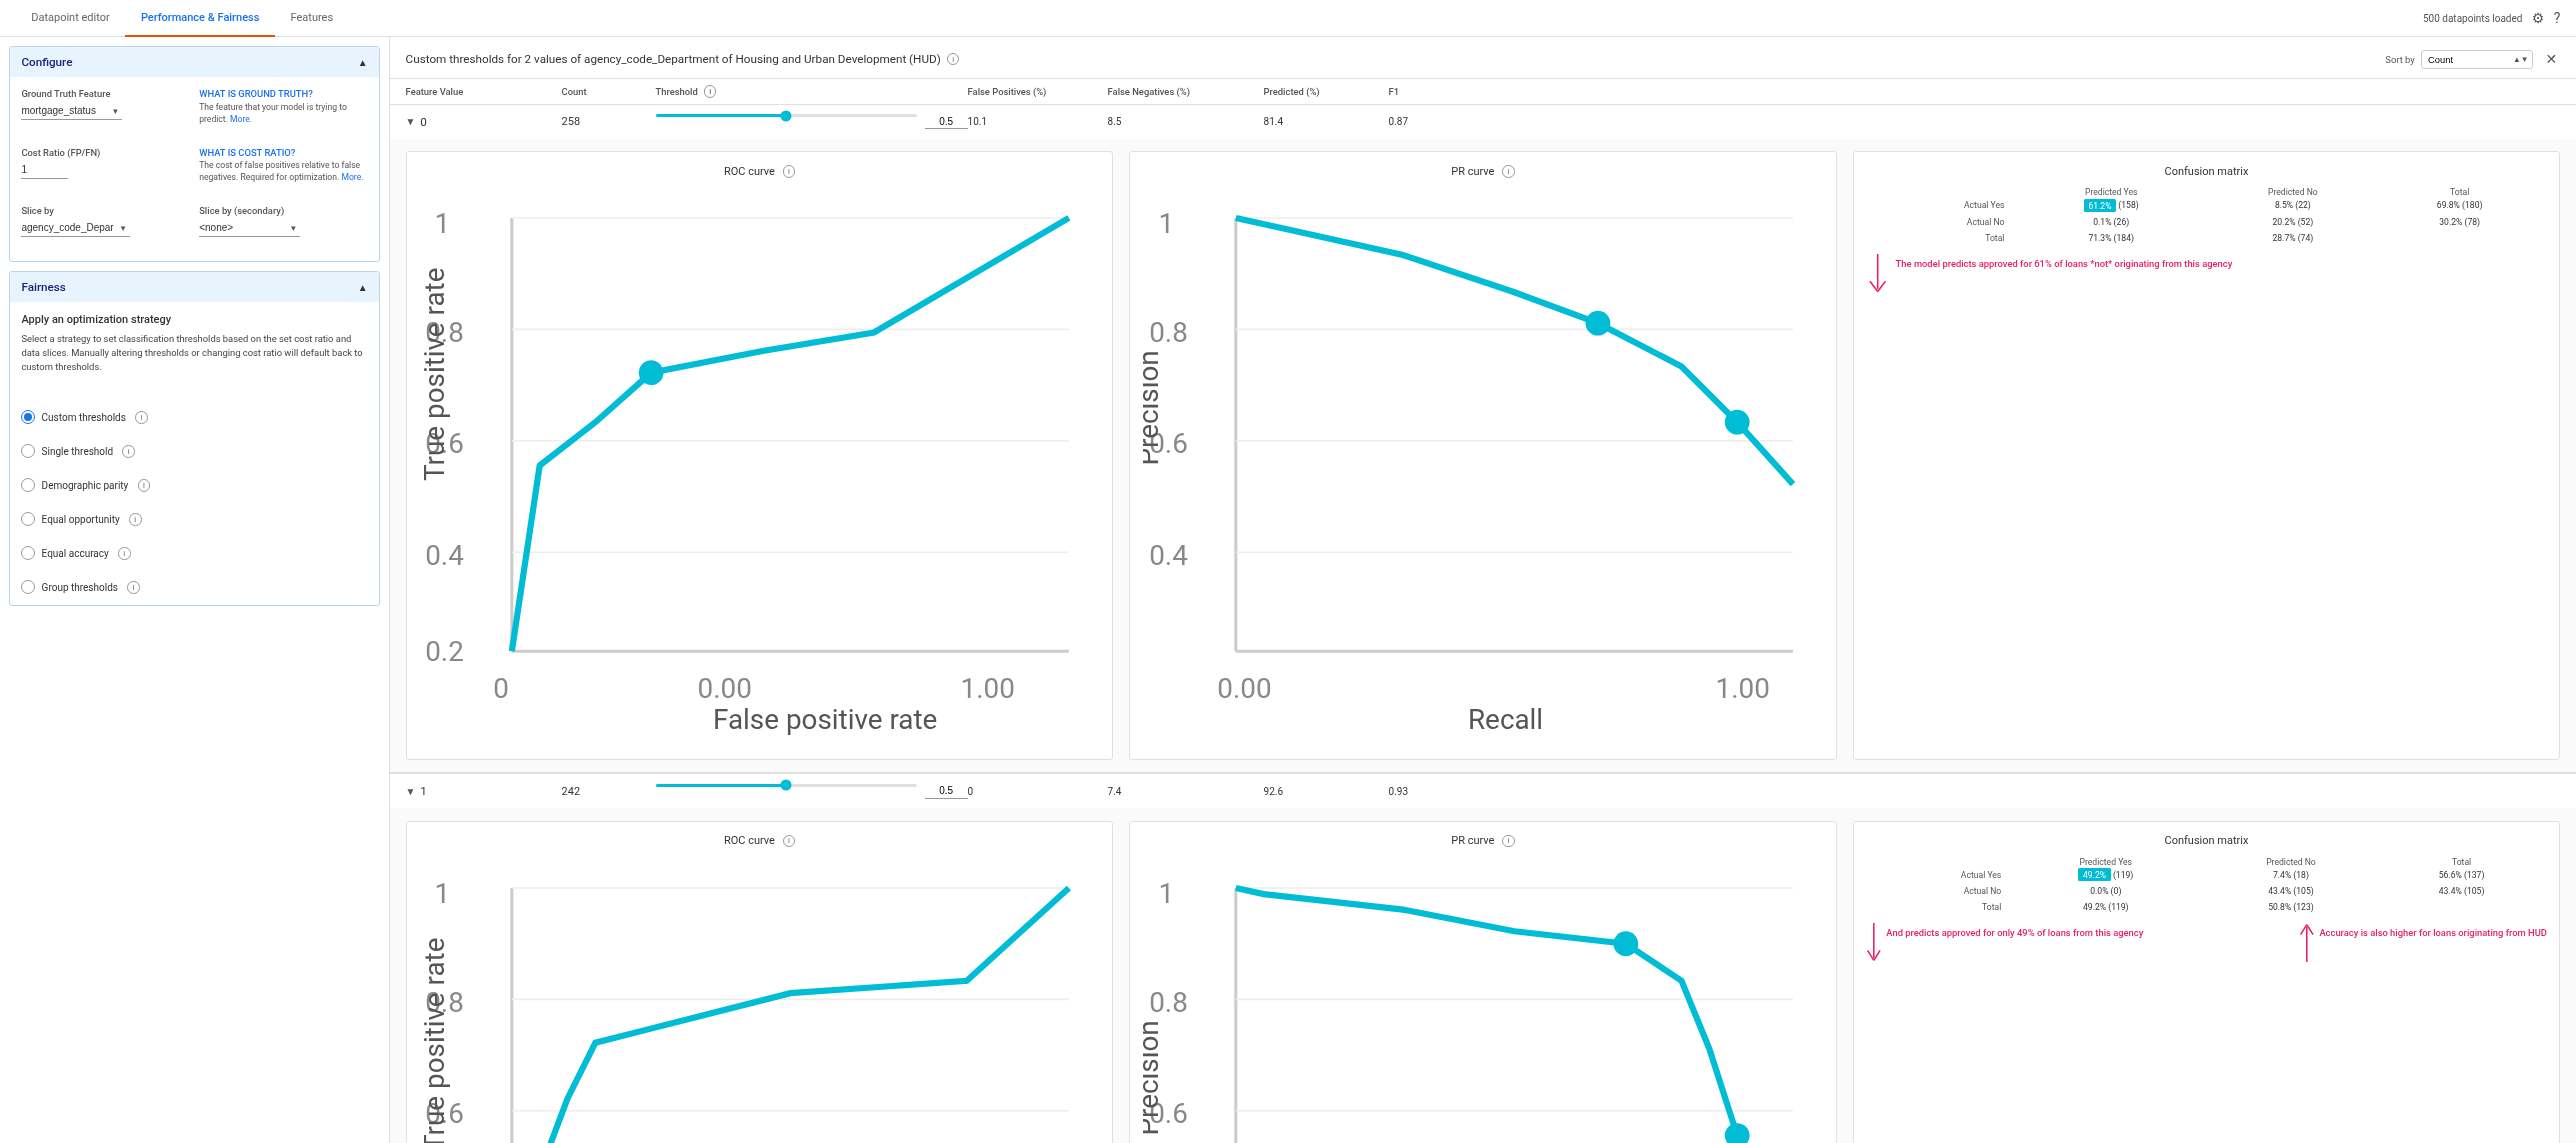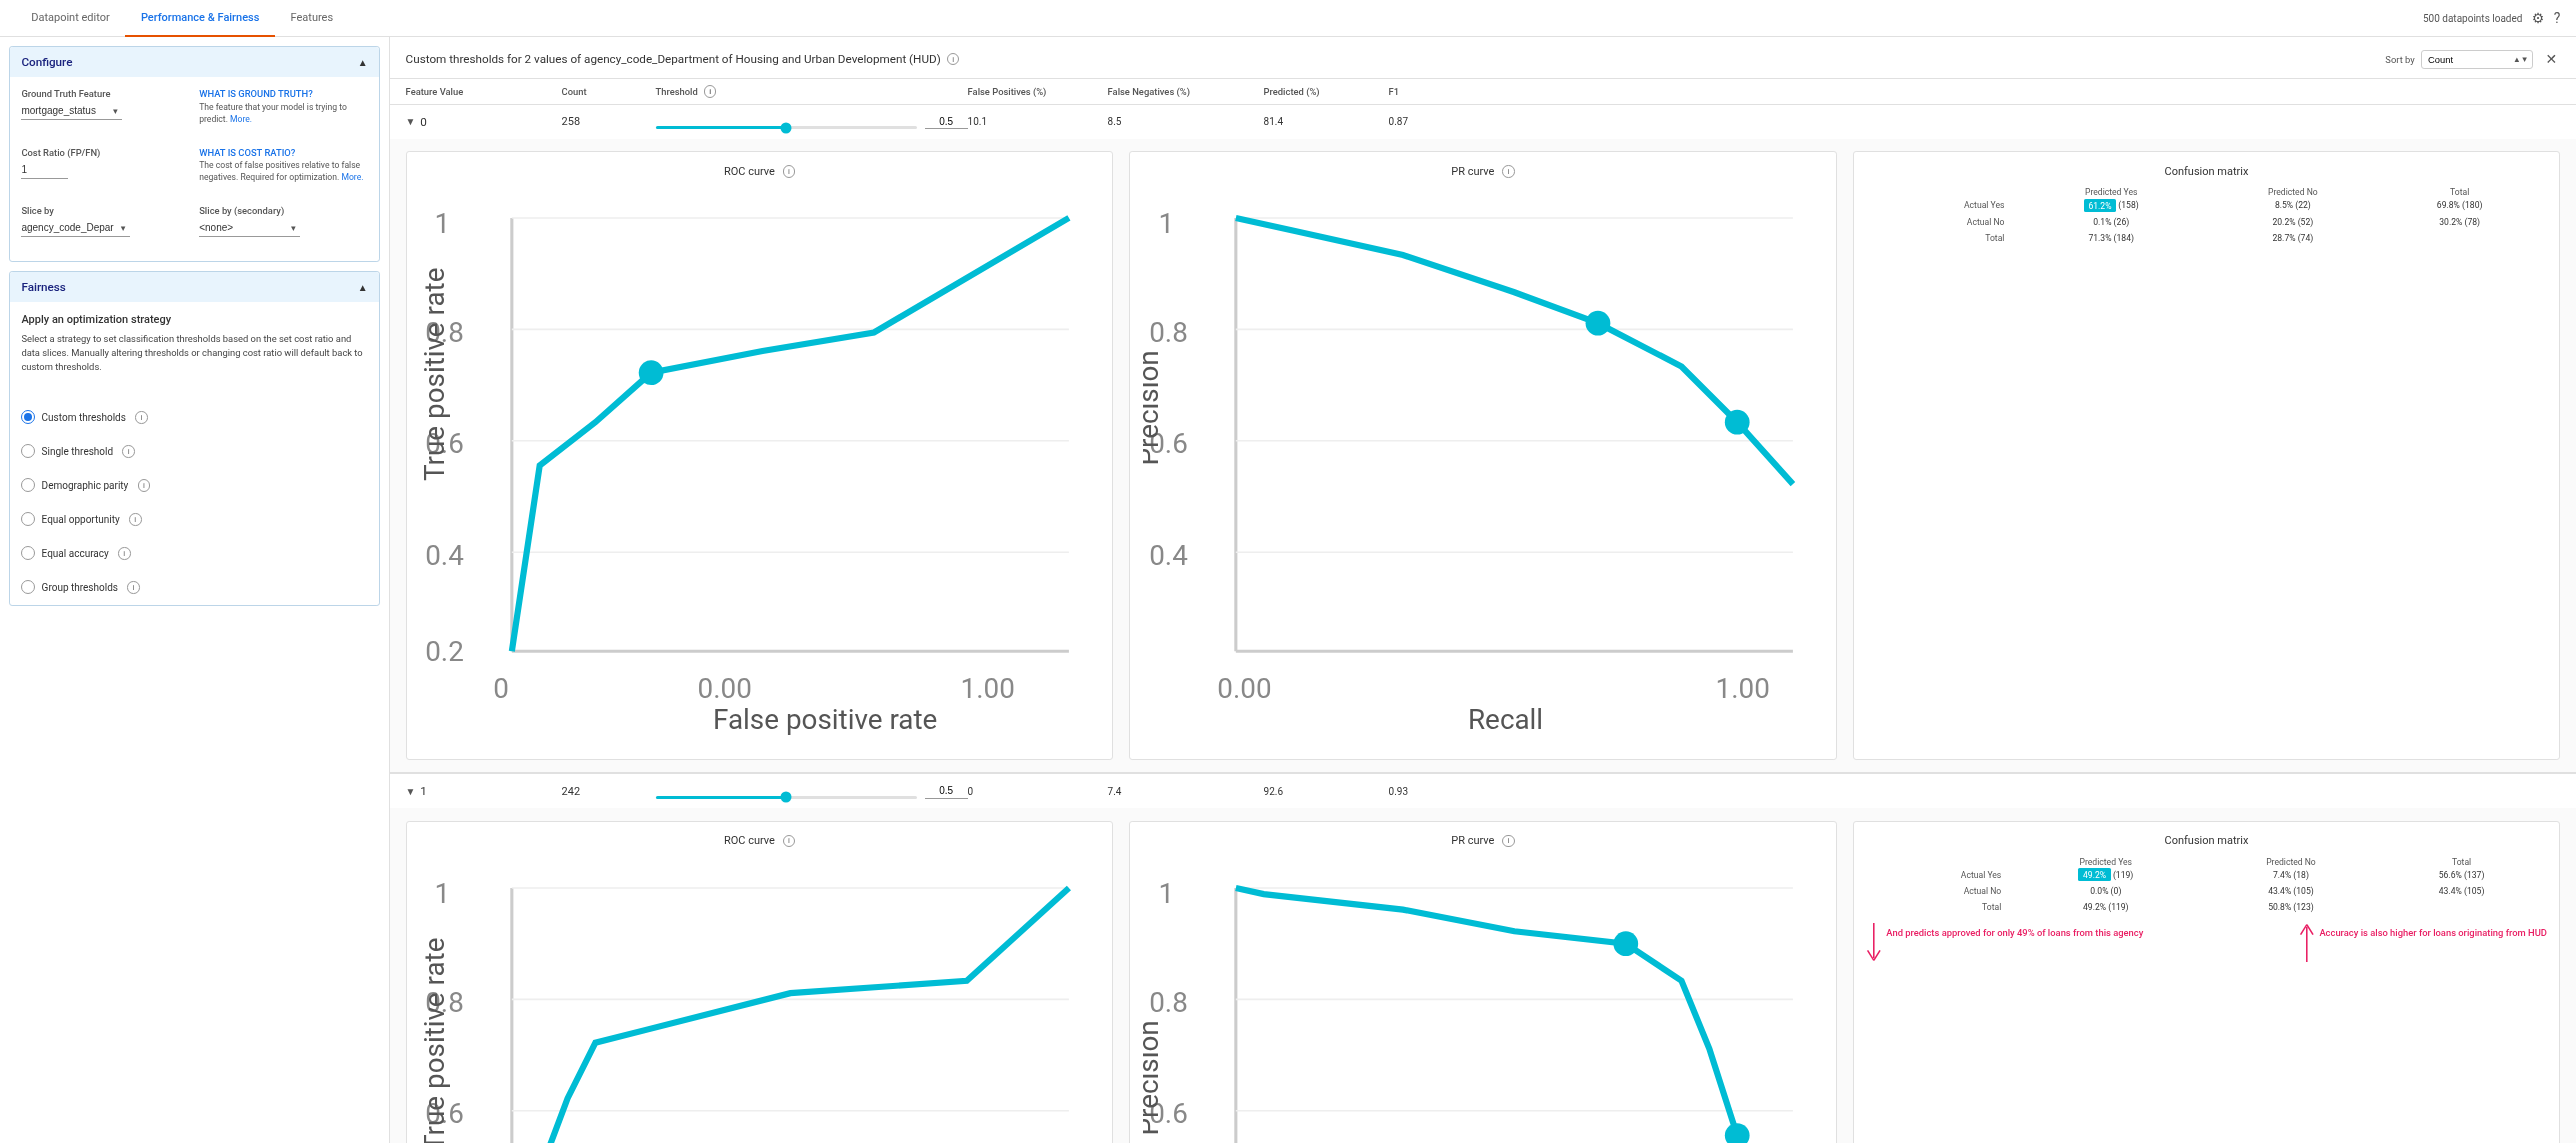--- a/index.html
+++ b/index.html
@@ -197,21 +197,21 @@
       grid-template-columns: 156px 94px 312px 140px 156px 125px 78px;
       padding: 9.4px 15.6px;
       align-items: center;
       font-size: 10px;
     }
     .slice-chevron { cursor: pointer; margin-right: 4.7px; color: #555; }
     .feature-value { font-size: 11.7px; font-weight: 400; }
     .count-val { font-size: 11px; }
 
     
-    .threshold-container { display: flex; align-items: flex-end; gap: 7.8px; }
+    .threshold-container { display: flex; align-items: flex-start; gap: 7.8px; }
     .slider-track {
       flex: 1;
       height: 3.1px;
       background: #e0e0e0;
       border-radius: 1.6px;
       position: relative;
     }
     .slider-fill {
       position: absolute;
       left: 0;
@@ -585,20 +585,28 @@
                       <span>(184)</span>
                     </td>
                     <td class="cm-cell">
                       <span>28.7%</span>
                       <span>(74)</span>
                     </td>
                     <td></td>
                   </tr>
                 </tbody>
               </table>
+              <div style="margin-top:7.8px;display:flex;align-items:flex-start;gap:6.2px;">
+                <svg width="23.4" height="39" viewBox="0 0 30 50">
+                  <line x1="15" y1="0" x2="15" y2="45" stroke="#e91e63" stroke-width="2"></line>
+                  <line x1="5" y1="35" x2="15" y2="48" stroke="#e91e63" stroke-width="2"></line>
+                  <line x1="25" y1="35" x2="15" y2="48" stroke="#e91e63" stroke-width="2"></line>
+                </svg>
+                <div class="annotation-text">The model predicts approved for 61% of loans *not* originating from this agency</div>
+              </div>
             </div>
           </div>
 
         </div>
       </div>
     </div>
 
     <div class="slice-container">
       <div class="slice-row">
         <div style="display:flex;align-items:center;">

